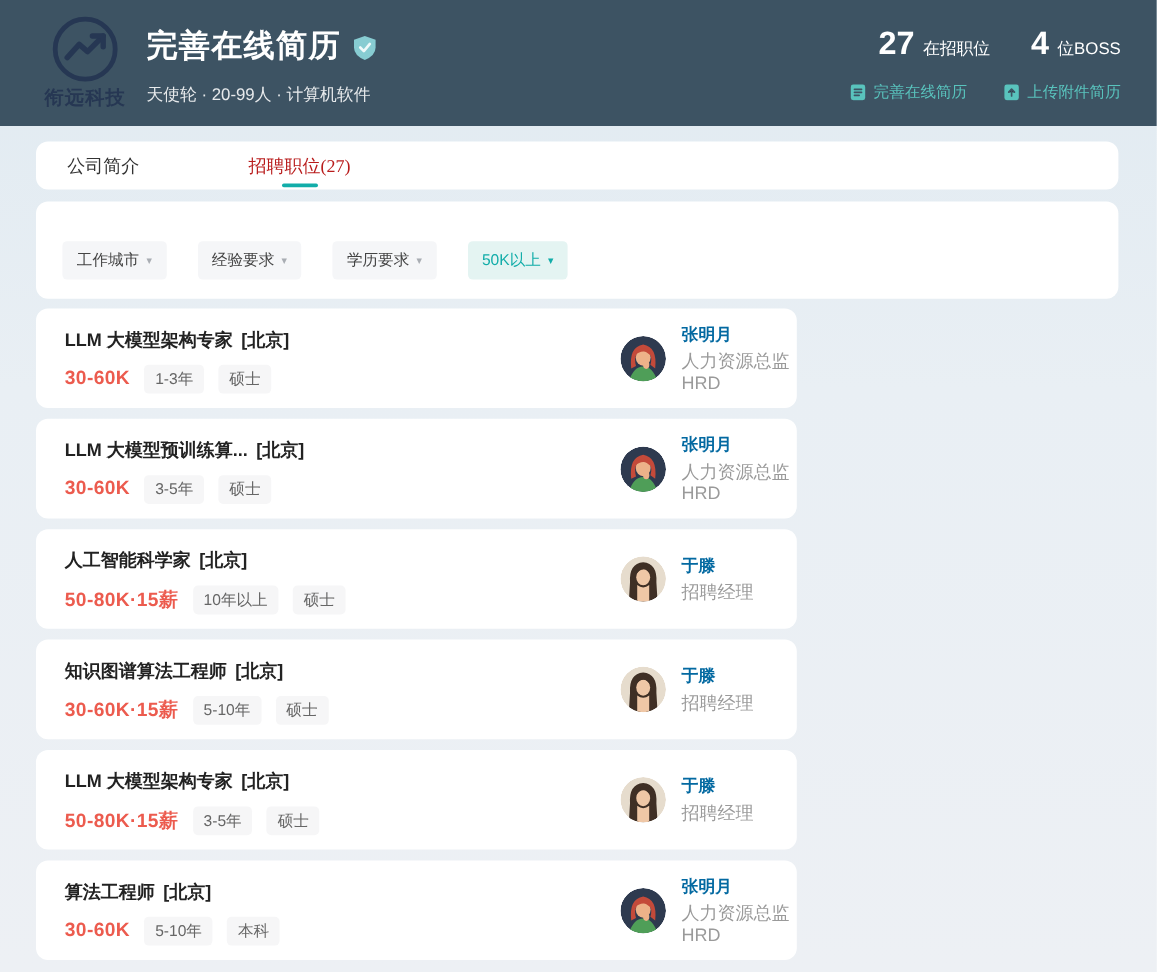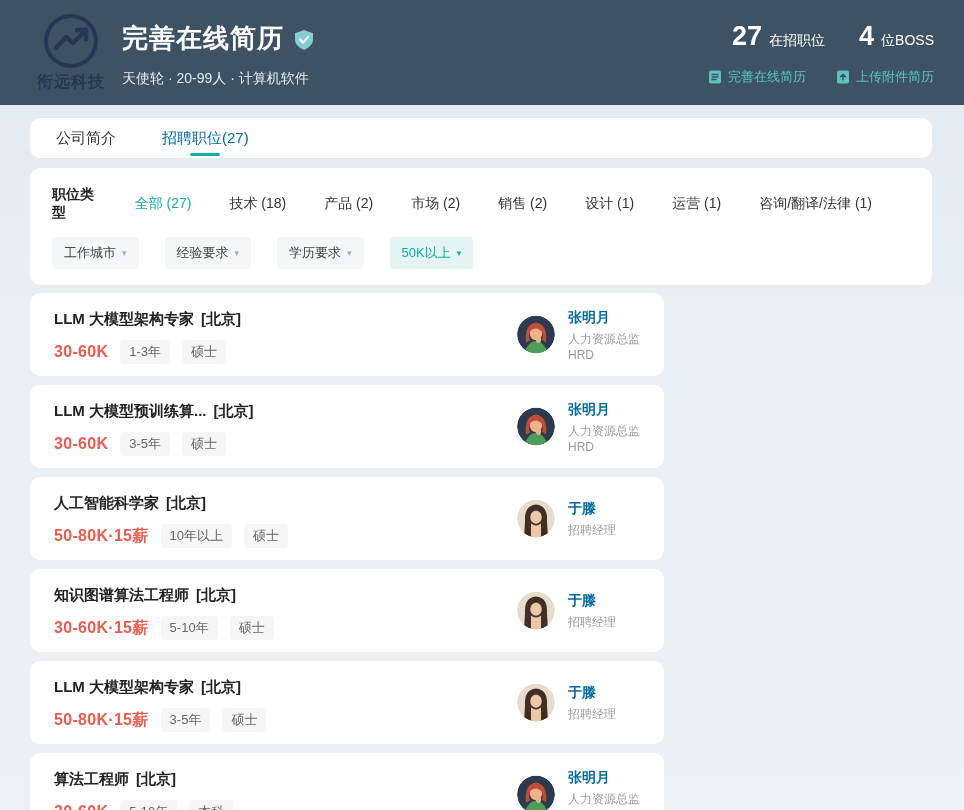--- a/index.html
+++ b/index.html
@@ -31,22 +31,22 @@
   .stat-label { font-size:14px; color:#fff; }
   .links-row { display:flex; align-items:center; gap:30px; }
   .header-link { display:flex; align-items:center; gap:6px; font-size:13px; color:#59c3bd; cursor:pointer; }
   .header-link svg { display:block; }
 
   
   .panel { background:#fff; border-radius:10px; margin:0 32px 0 30px; }
 
   
   .tab-bar { margin-top:13px; height:40px; display:flex; align-items:center; padding:0 26px; gap:46px; }
-  .tab { position:relative; height:36px; display:flex; align-items:center; font-size:15px; color:#333; cursor:pointer; }
-  .tab.active { color:#0369a1; }
+  .tab { position:relative; height:36px; display:flex; align-items:center; font-size:15px; color:#333; cursor:pointer;font-family:Liberation Serif, serif; }
+  .tab.active { color:#b91c1c;margin-left:45px; }
   .tab.active::after {
     content:""; position:absolute; left:50%; transform:translateX(-50%);
     bottom:0; width:30px; height:3px; border-radius:2px; background:#12ada9;
   }
 
   
   .filter-panel { margin-top:10px; padding:18px 22px 16px 22px; }
   .filter-row1 { display:flex; align-items:center; font-size:14px; }
   .filter-label { font-weight:bold; color:#222; margin-right:28px; }
   .filter-cat { color:#333; margin-right:38px; cursor:pointer; white-space:nowrap; }
@@ -72,21 +72,21 @@
   .tag {
     font-size:13px; color:#666; background:#f6f6f7; border-radius:4px;
     padding:3px 9px; margin-left:12px;
   }
   .recruiter { position:absolute; left:487px; top:50%; transform:translateY(-50%); display:flex; align-items:center; gap:13px; }
   .avatar { width:38px; height:38px; border-radius:50%; overflow:hidden; flex:0 0 38px; }
   .avatar svg { display:none; width:38px; height:38px; }
   .avatar[data-avatar="cartoon"] svg.cartoon { display:block; }
   .avatar[data-avatar="photo"] svg.photo { display:block; }
   .recruiter-name { font-size:14px; font-weight:bold; color:#0369a1; }
-  .recruiter-role { font-size:12px; color:#9a9a9a; margin-top:4px; }
+  .recruiter-role { font-size:15px; color:#9a9a9a; margin-top:4px; }
 </style>
 </head>
 <body>
 
 <div class="header">
   <div class="logo-block">
     <svg width="58" height="58" viewBox="0 0 58 58">
       <circle cx="29" cy="29" r="25" fill="none" stroke="#263753" stroke-width="4"></circle>
       <path d="M14 36 L24 25 L31 31 L44 18" fill="none" stroke="#263753" stroke-width="4.5" stroke-linecap="round" stroke-linejoin="round"></path>
       <path d="M44 18 L44 27 M44 18 L35 18" fill="none" stroke="#263753" stroke-width="4.5" stroke-linecap="round"></path>
@@ -134,31 +134,20 @@
     </div>
   </div>
 </div>
 
 <div class="panel tab-bar">
   <div class="tab">公司简介</div>
   <div class="tab active">招聘职位(27)</div>
 </div>
 
 <div class="panel filter-panel">
-  <div class="filter-row1">
-    <span class="filter-label">职位类型</span>
-    <span class="filter-cat active">全部 (27)</span>
-    <span class="filter-cat">技术 (18)</span>
-    <span class="filter-cat">产品 (2)</span>
-    <span class="filter-cat">市场 (2)</span>
-    <span class="filter-cat">销售 (2)</span>
-    <span class="filter-cat">设计 (1)</span>
-    <span class="filter-cat">运营 (1)</span>
-    <span class="filter-cat">咨询/翻译/法律 (1)</span>
-  </div>
   <div class="filter-row2">
     <div class="drop-pill">
       <span>工作城市</span>
       <span class="caret">▾</span>
     </div>
     <div class="drop-pill">
       <span>经验要求</span>
       <span class="caret">▾</span>
     </div>
     <div class="drop-pill">

